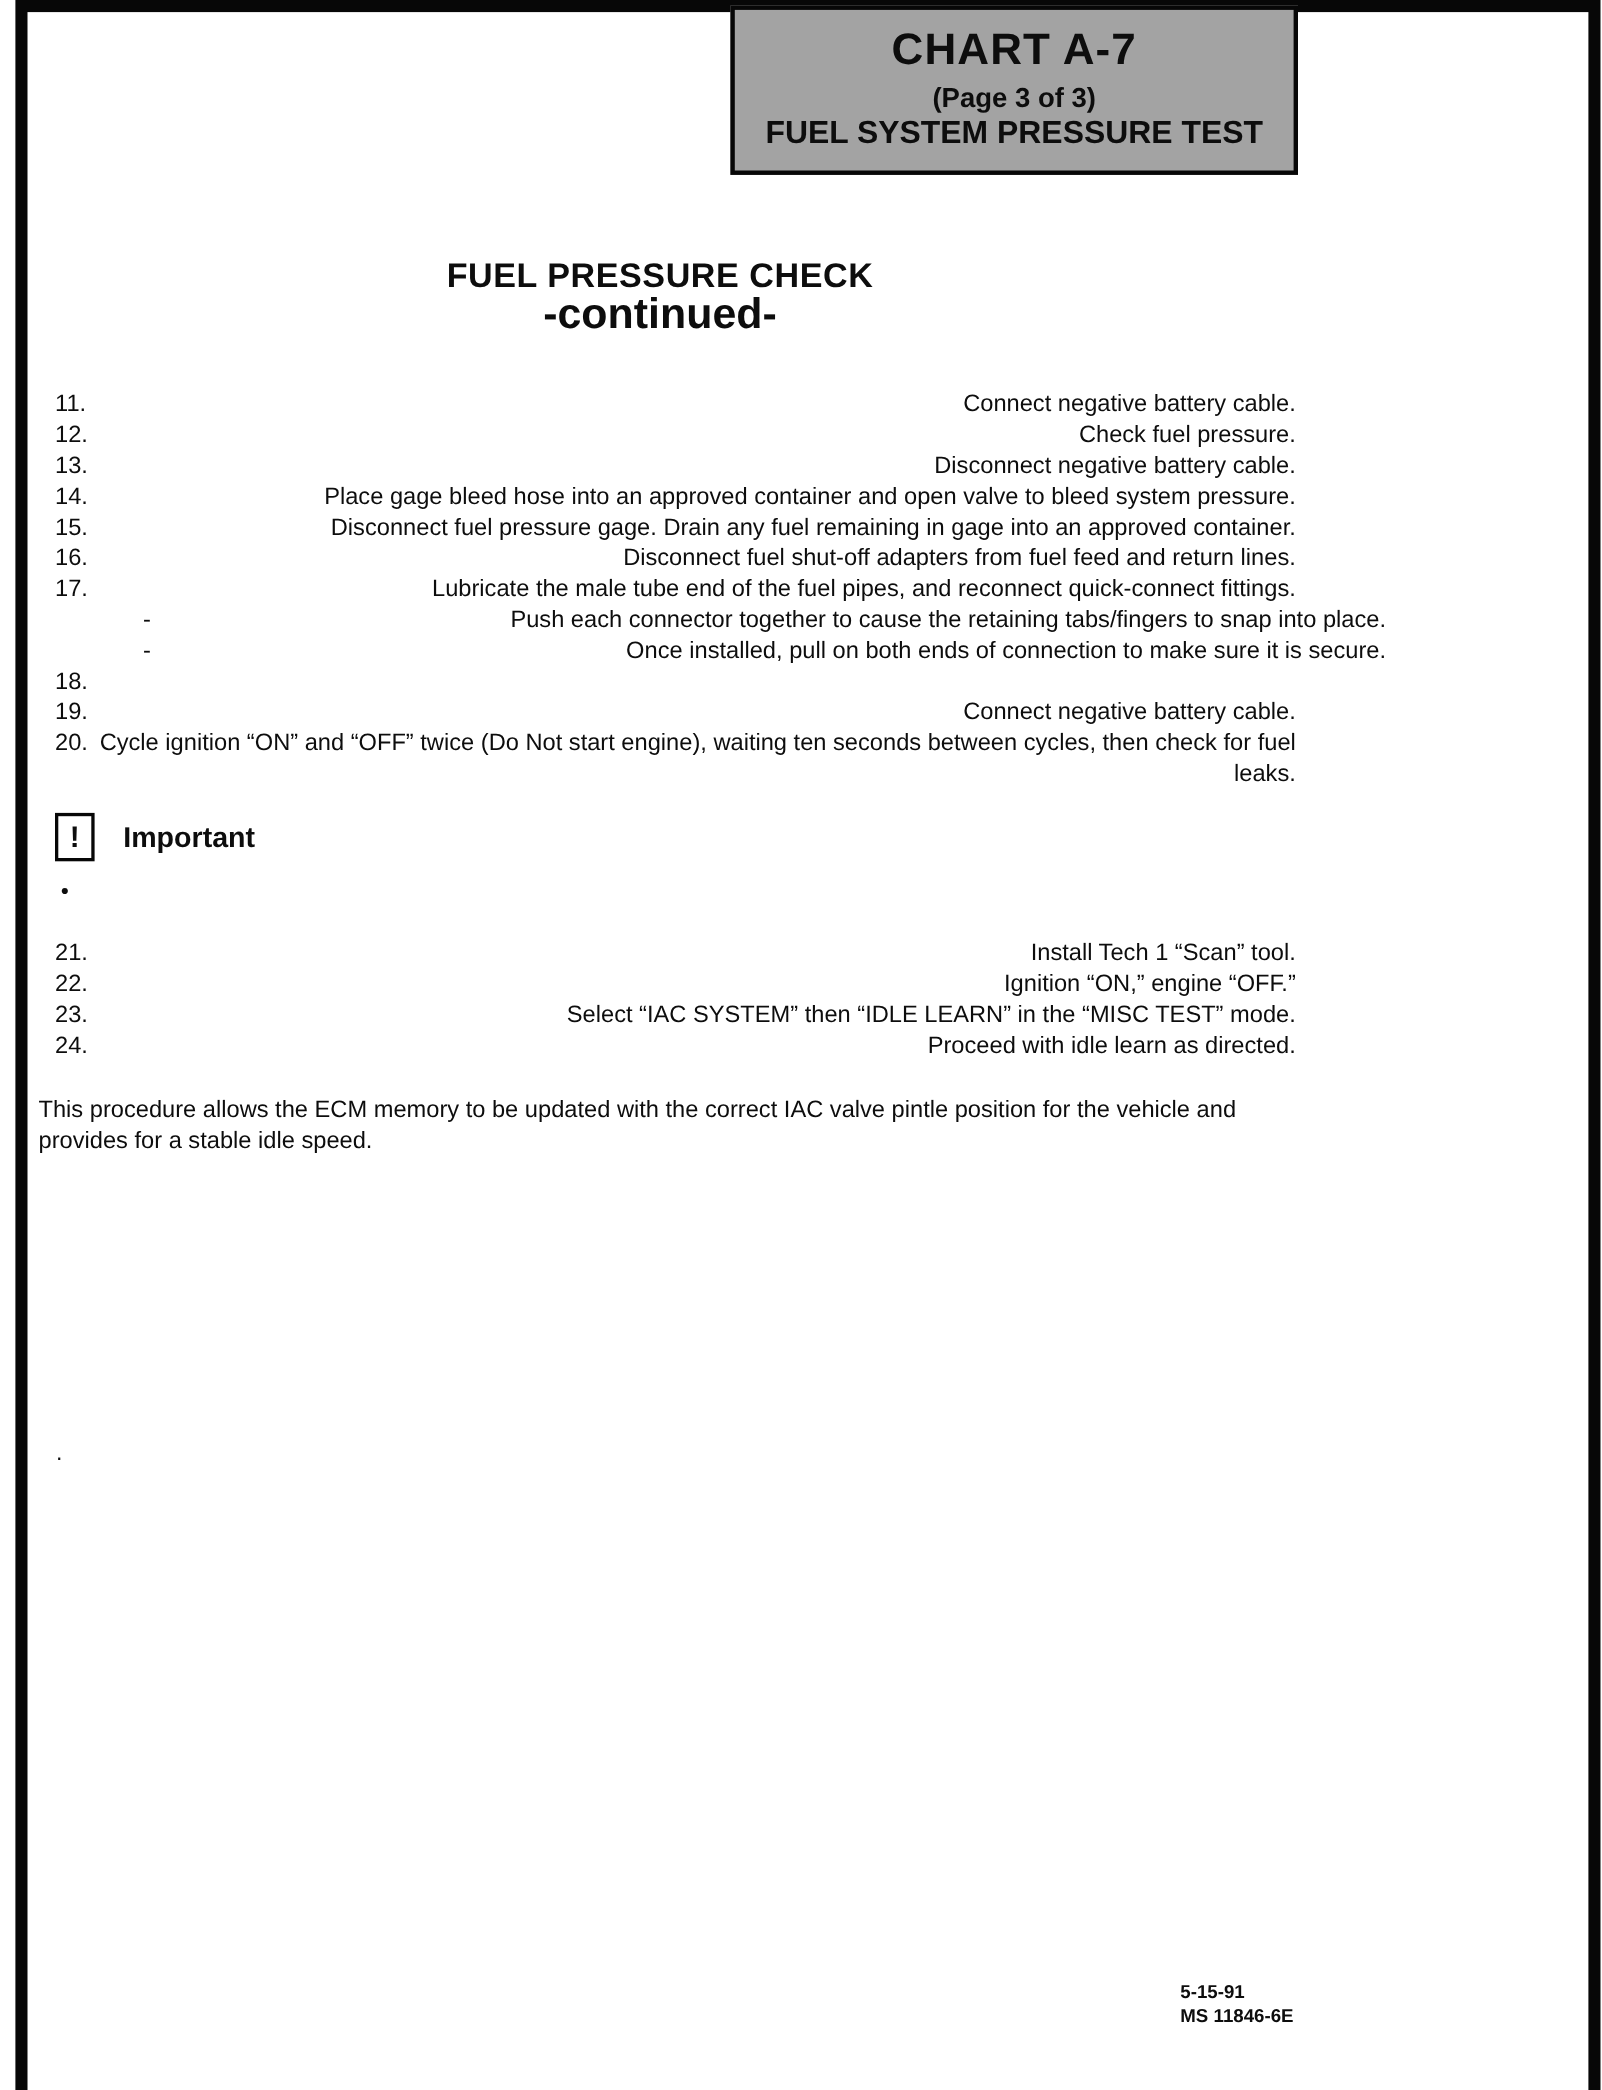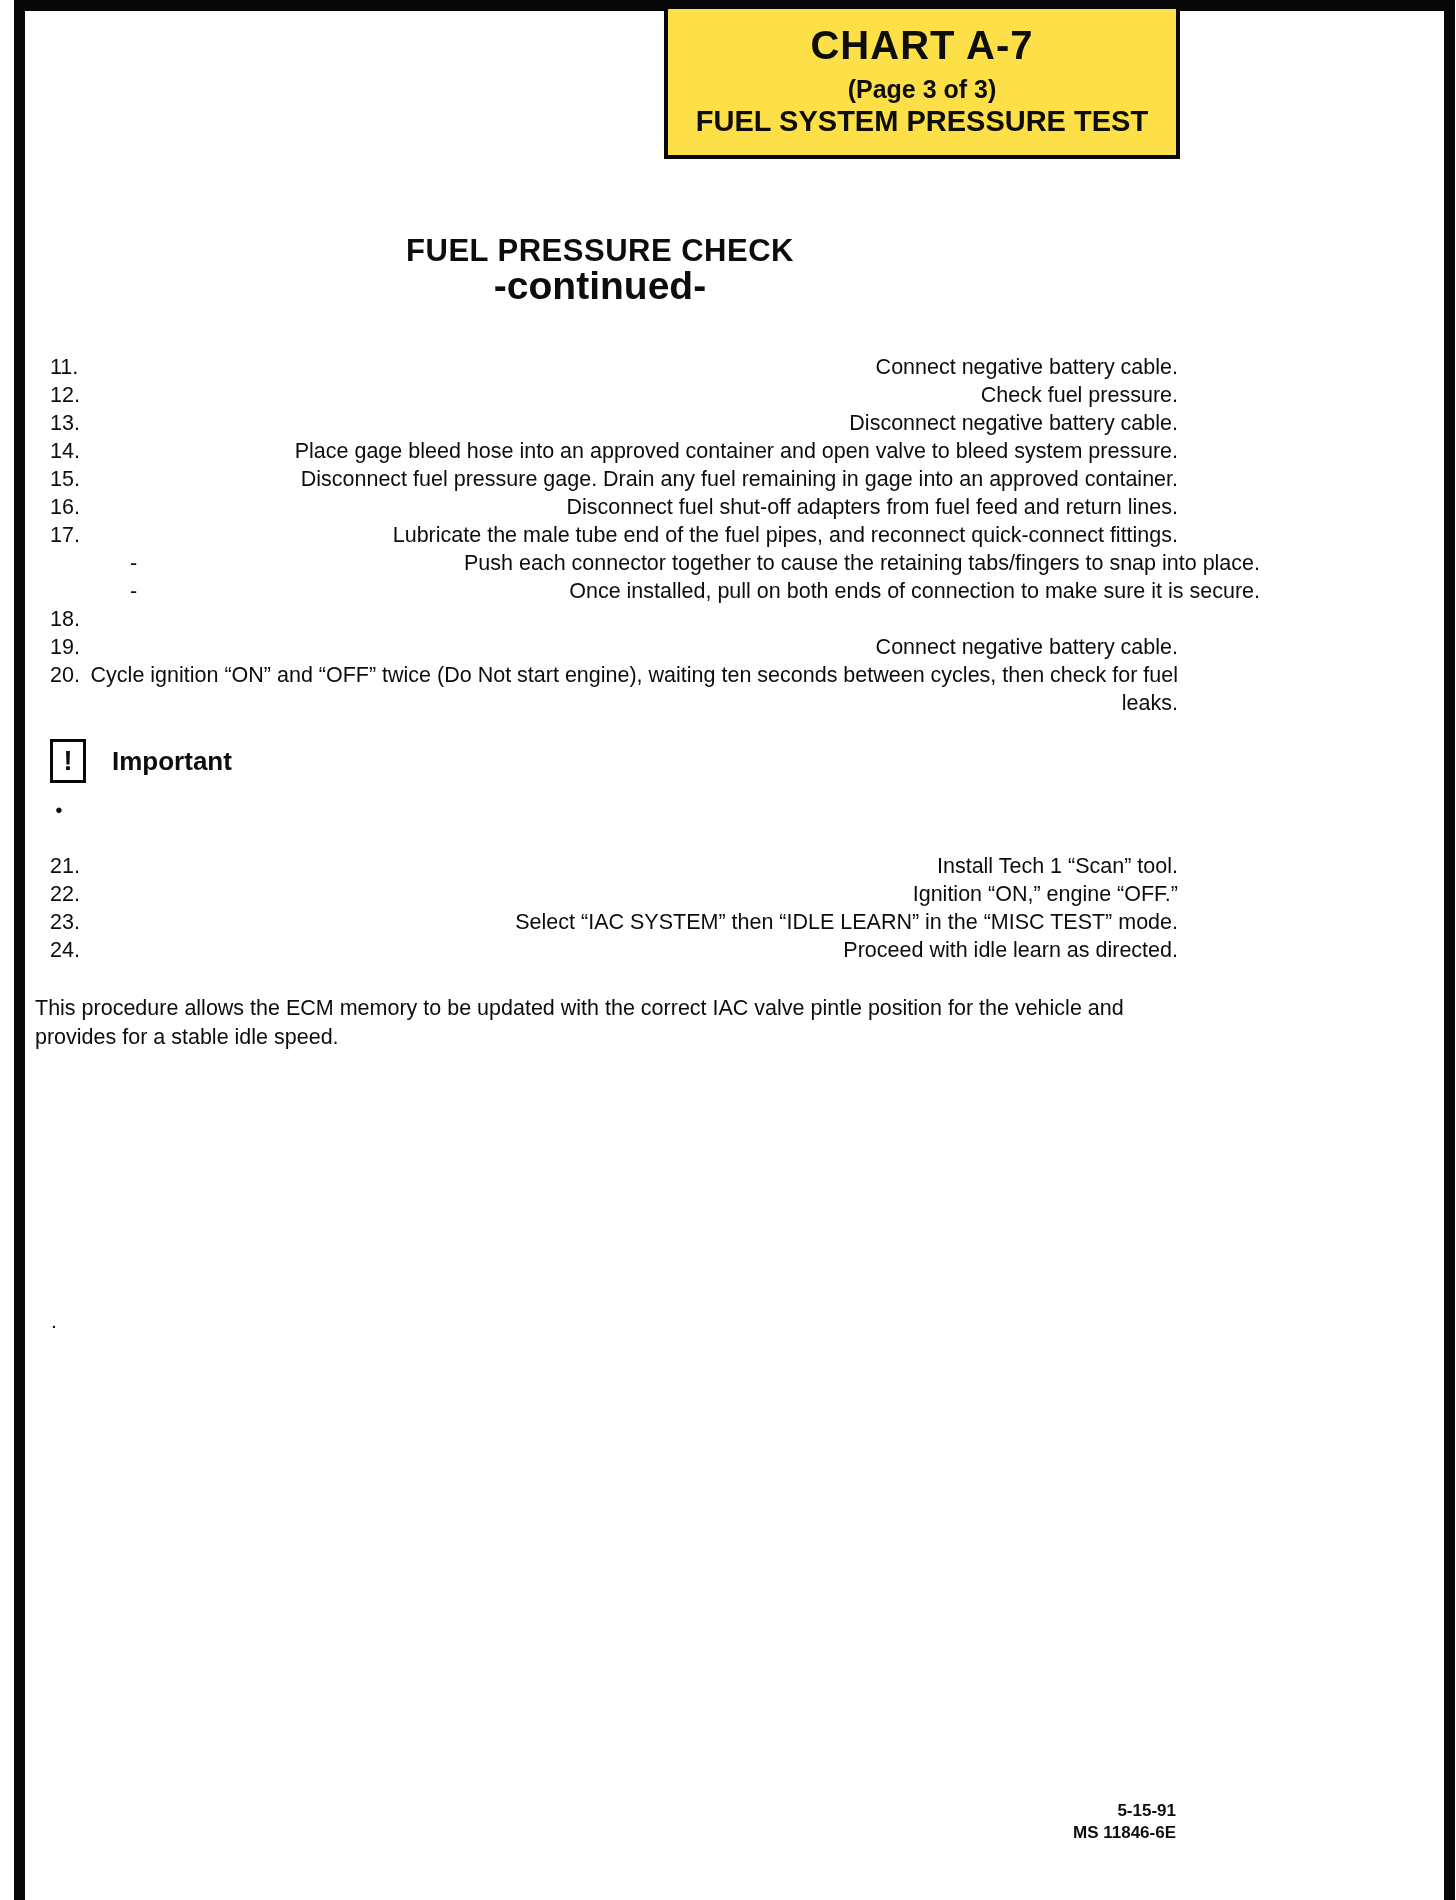--- a/index.html
+++ b/index.html
@@ -20,21 +20,21 @@
     border: 11px solid #070707;
     background: #ffffff;
     box-sizing: content-box;
   }
   .title-box {
     position: absolute;
     top: -6px;
     left: 639px;
     width: 516px;
     border: 4px solid #070707;
-    background: #fde047;
+    background: #a3a3a3;
     text-align: center;
     padding: 14px 8px 18px 8px;
     box-sizing: border-box;
   }
   .title-box .chart-title {
     font-size: 40px;
     font-weight: bold;
     letter-spacing: 1px;
     line-height: 44px;
   }
@@ -127,21 +127,21 @@
     padding-left: 10px;
     font-size: 21.5px;
     line-height: 29px;
     max-width: 1135px;
     box-sizing: border-box;
   }
   .footer {
     position: absolute;
     right: 268px;
     bottom: 56px;
-    text-align: right;
+    text-align: left;
     font-size: 17px;
     font-weight: bold;
     line-height: 22px;
   }
   .stray-dot {
     position: absolute;
     left: 26px;
     top: 1298px;
     font-size: 21px;
   }

